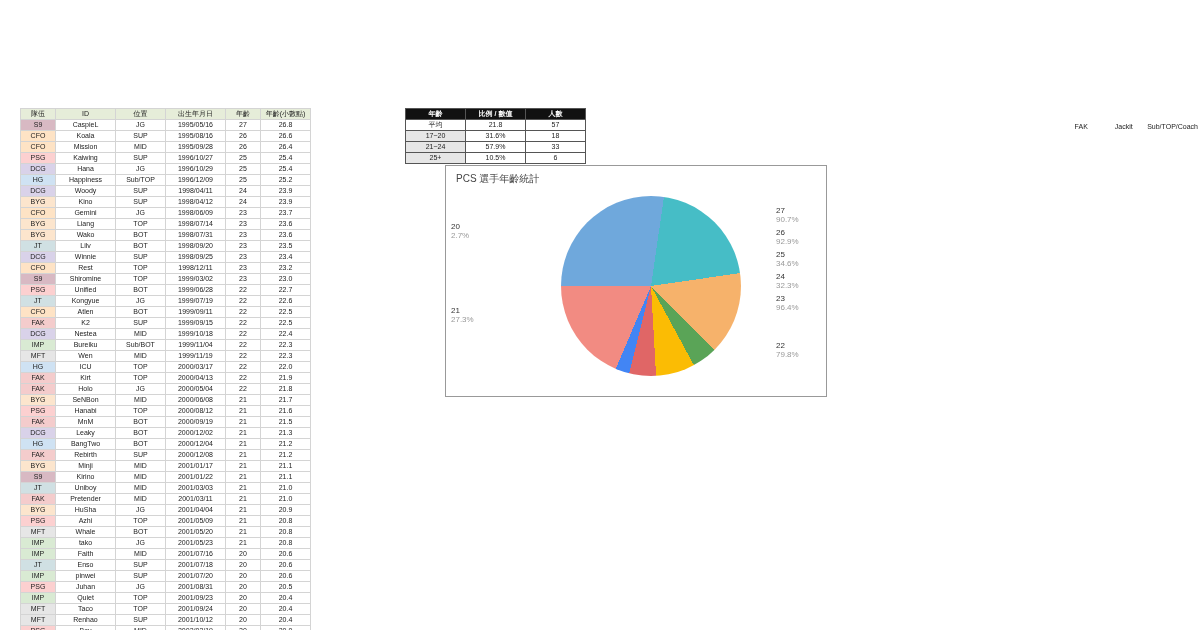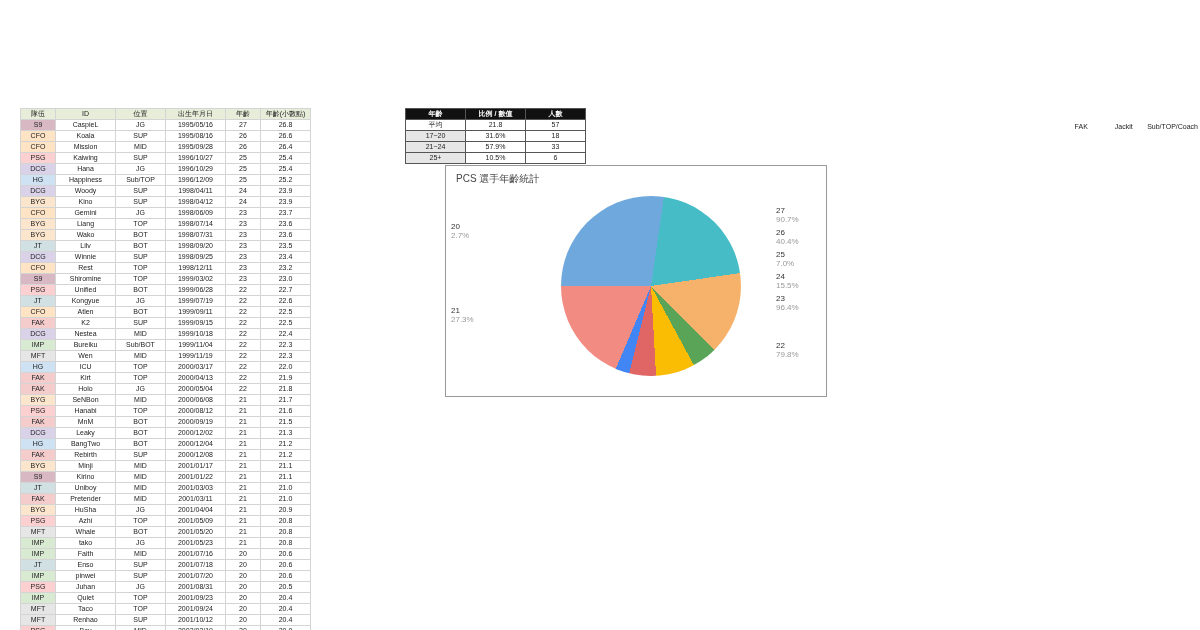--- a/index.html
+++ b/index.html
@@ -454,23 +454,23 @@
       </tbody>
   </table>
 
   <div class="chartbox">
     <div class="title">PCS 選手年齡統計</div>
     <div class="pie" id="pie" style="background: conic-gradient(from -156.96deg, rgb(242, 139, 130) 0deg, rgb(242, 139, 130) 66.96deg, rgb(111, 168, 220) 66.96deg, rgb(111, 168, 220) 165.24deg, rgb(70, 189, 198) 165.24deg, rgb(70, 189, 198) 238.68deg, rgb(246, 178, 107) 238.68deg, rgb(246, 178, 107) 292.32deg, rgb(90, 164, 87) 292.32deg, rgb(90, 164, 87) 308.52deg, rgb(251, 188, 4) 308.52deg, rgb(251, 188, 4) 333.72deg, rgb(224, 102, 102) 333.72deg, rgb(224, 102, 102) 351deg, rgb(66, 133, 244) 351deg, rgb(66, 133, 244) 360deg);"></div>
     <div id="pielabels">
         <div class="lbl" style="left: 5px; top: 56px;"><span>20</span><span class="p">2.7%</span></div>
         <div class="lbl" style="left: 5px; top: 140px;"><span>21</span><span class="p">27.3%</span></div>
         <div class="lbl" style="left: 330px; top: 40px;"><span>27</span><span class="p">90.7%</span></div>
-        <div class="lbl" style="left: 330px; top: 62px;"><span>26</span><span class="p">40.4%</span></div>
-        <div class="lbl" style="left: 330px; top: 84px;"><span>25</span><span class="p">7.0%</span></div>
-        <div class="lbl" style="left: 330px; top: 106px;"><span>24</span><span class="p">15.5%</span></div>
+        <div class="lbl" style="left: 330px; top: 62px;"><span>26</span><span class="p">92.9%</span></div>
+        <div class="lbl" style="left: 330px; top: 84px;"><span>25</span><span class="p">34.6%</span></div>
+        <div class="lbl" style="left: 330px; top: 106px;"><span>24</span><span class="p">32.3%</span></div>
         <div class="lbl" style="left: 330px; top: 128px;"><span>23</span><span class="p">96.4%</span></div>
         <div class="lbl" style="left: 330px; top: 175px;"><span>22</span><span class="p">79.8%</span></div>
       </div>
   </div>
 
   <table class="far">
     <tbody>
         <tr id="farrow">
           <td>FAK</td>
           <td>Jackit</td>

